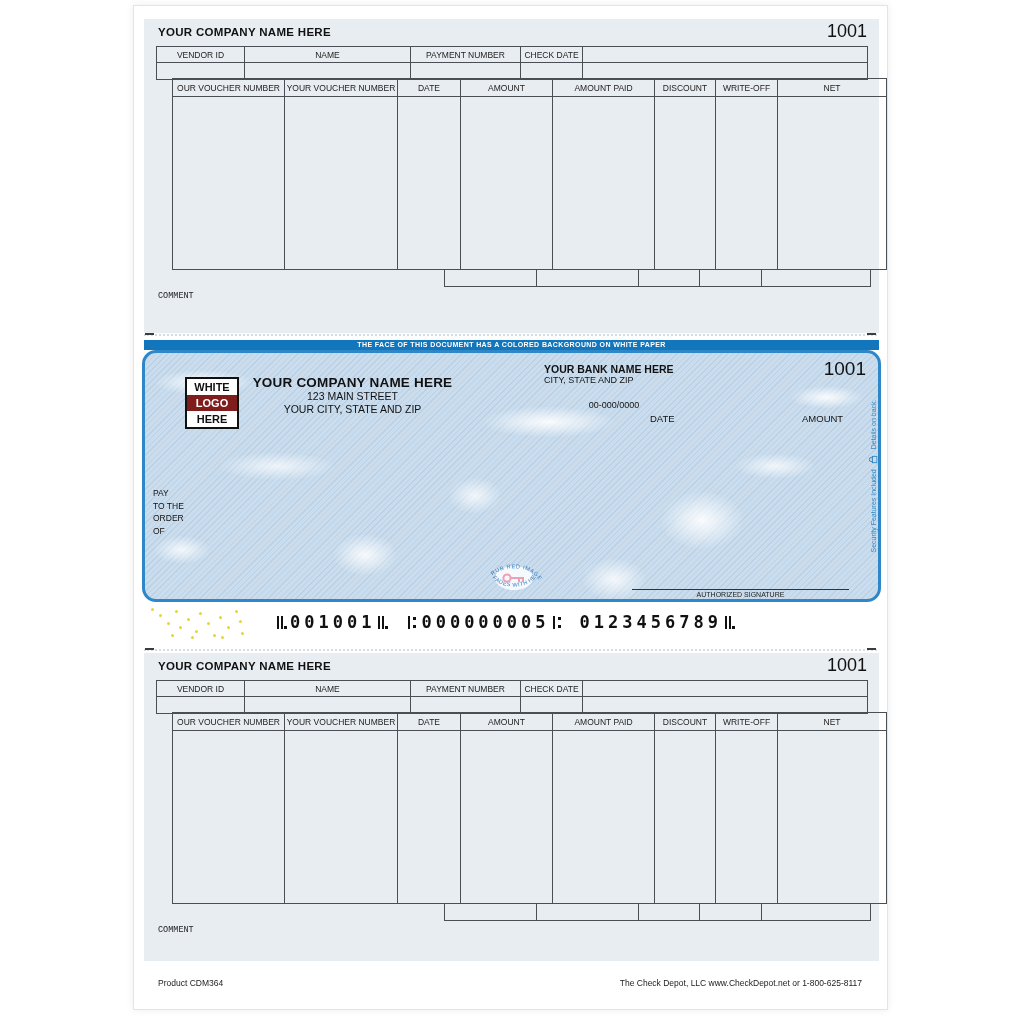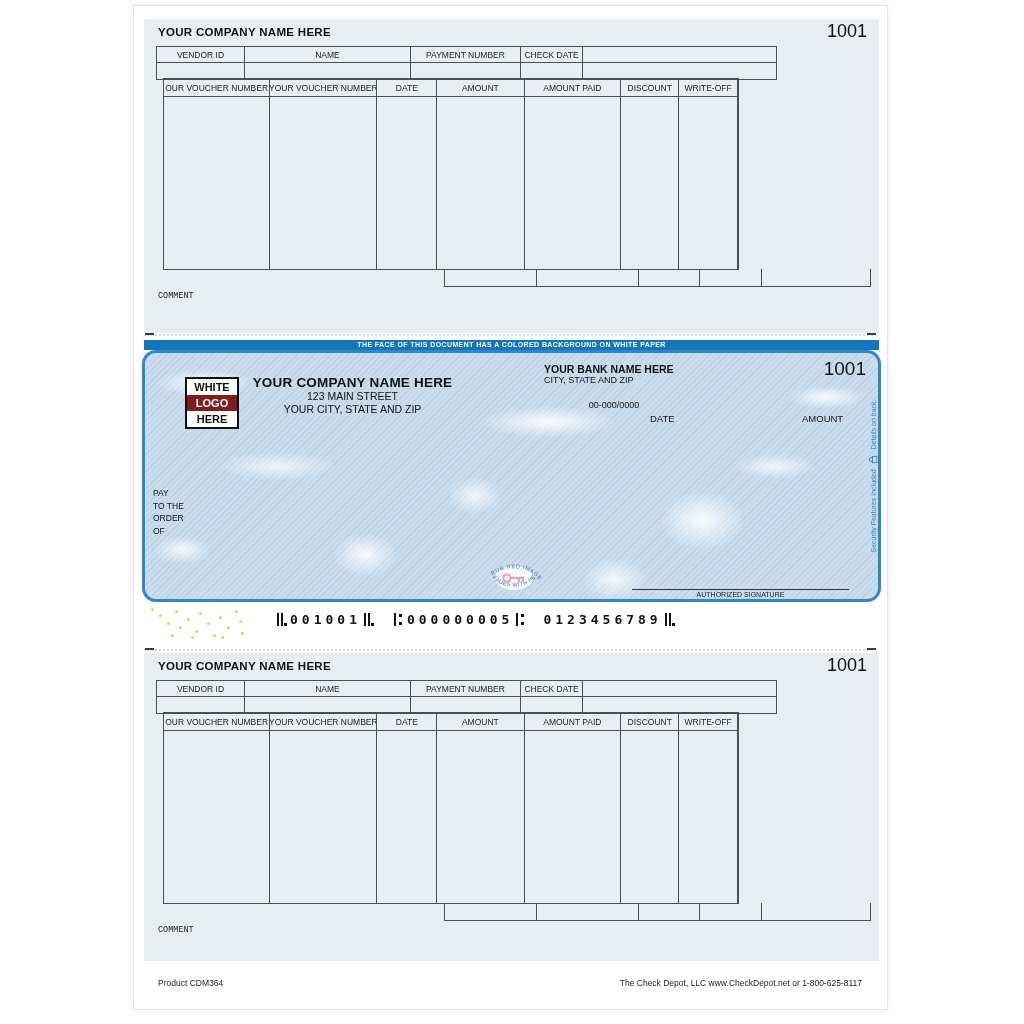--- a/index.html
+++ b/index.html
@@ -15,26 +15,26 @@
   .stub-company { position:absolute; left:14px; top:7px; font-size:11.5px; font-weight:bold; color:#111; letter-spacing:.3px; }
   .stub-number { position:absolute; right:12px; top:2px; font-size:18px; color:#111; }
 
   .tbl { position:absolute; border:1px solid #4a4f55; background:transparent; }
   .t-row { display:flex; border-bottom:1px solid #4a4f55; }
   .t-row:last-child { border-bottom:none; }
   .cell { border-right:1px solid #4a4f55; font-size:8.5px; color:#222; text-align:center;
           display:flex; align-items:center; justify-content:center; overflow:hidden; white-space:nowrap; }
   .cell:last-child { border-right:none; }
 
-  .info-table { left:12px; top:27px; width:621px; }
+  .info-table { left:12px; top:27px; width:712px; }
   .info-table .t-row { height:16px; }
   .info-table .t-row:first-child { height:16px; }
   .c-i0{width:88px}.c-i1{width:166px}.c-i2{width:110px}.c-i3{width:62px}.c-i4{flex:1}
 
-  .voucher-table { left:19px; top:59px; width:576px; }
+  .voucher-table { left:28px; top:59px; width:715px; }
   .vh-row { height:18px; }
   .vb-row { height:172px; }
   .c-v0{width:112px}.c-v1{width:113px}.c-v2{width:63px}.c-v3{width:92px}.c-v4{width:102px}.c-v5{width:61px}.c-v6{width:62px}.c-v7{flex:1}
 
   .totals-row { position:absolute; left:300px; top:250px; width:427px; height:18px;
                 display:flex; border:1px solid #4a4f55; border-top:none; }
   .totals-row .cell { height:100%; }
   .c-t0{width:92px}.c-t1{width:102px}.c-t2{width:61px}.c-t3{width:62px}.c-t4{flex:1}
 
   .comment-label { position:absolute; left:14px; top:272px; font-size:8.5px; color:#222;font-family:Liberation Mono, monospace; }
@@ -96,21 +96,21 @@
 
   
   .security-dots { position:absolute; left:17px; top:602px; width:3px; height:3px; }
   .security-dots::before { content:""; position:absolute; width:3px; height:3px; border-radius:50%; background:#e3d44c;
       box-shadow: 8px 6px #e3d44c, 16px 14px #e3d44c, 24px 2px #e3d44c, 28px 18px #e3d44c,
                   36px 10px #e3d44c, 44px 22px #e3d44c, 48px 4px #e3d44c, 56px 14px #e3d44c,
                   62px 26px #e3d44c, 68px 8px #e3d44c, 76px 18px #e3d44c, 84px 2px #e3d44c,
                   88px 12px #e3d44c, 40px 28px #e3d44c, 20px 26px #e3d44c, 70px 28px #e3d44c, 90px 24px #e3d44c; }
 
   .micr-line { position:absolute; left:140px; top:606px; display:flex; align-items:center;
-               font-family:"DejaVu Sans Mono", monospace; font-weight:bold; font-size:13px;
+               font-family:"DejaVu Sans Mono", monospace; font-weight:bold; font-size:17px;
                letter-spacing:4px; color:#111; }
   .micr-gap { width:14px; }
   .ms { display:inline-block; width:10px; height:13px; position:relative; margin:0 3px; }
   .ms-onus { background:
       linear-gradient(#111,#111) 0 0/2px 13px no-repeat,
       linear-gradient(#111,#111) 4px 0/2px 13px no-repeat,
       linear-gradient(#111,#111) 7px 10px/3px 3px no-repeat; }
   .ms-transit { background:
       linear-gradient(#111,#111) 0 0/2px 13px no-repeat,
       linear-gradient(#111,#111) 5px 1px/3px 3px no-repeat,

